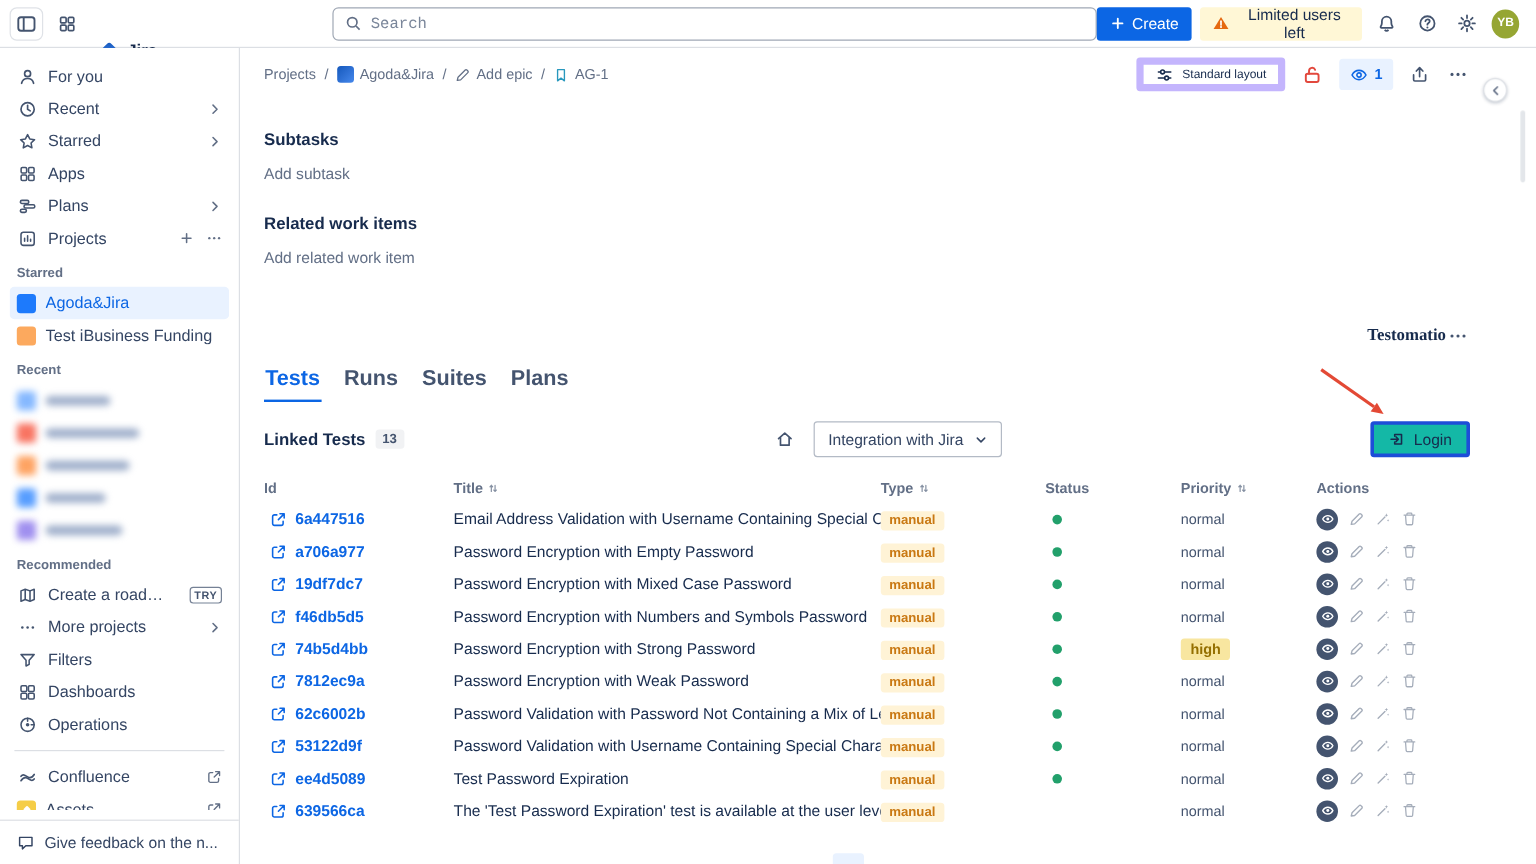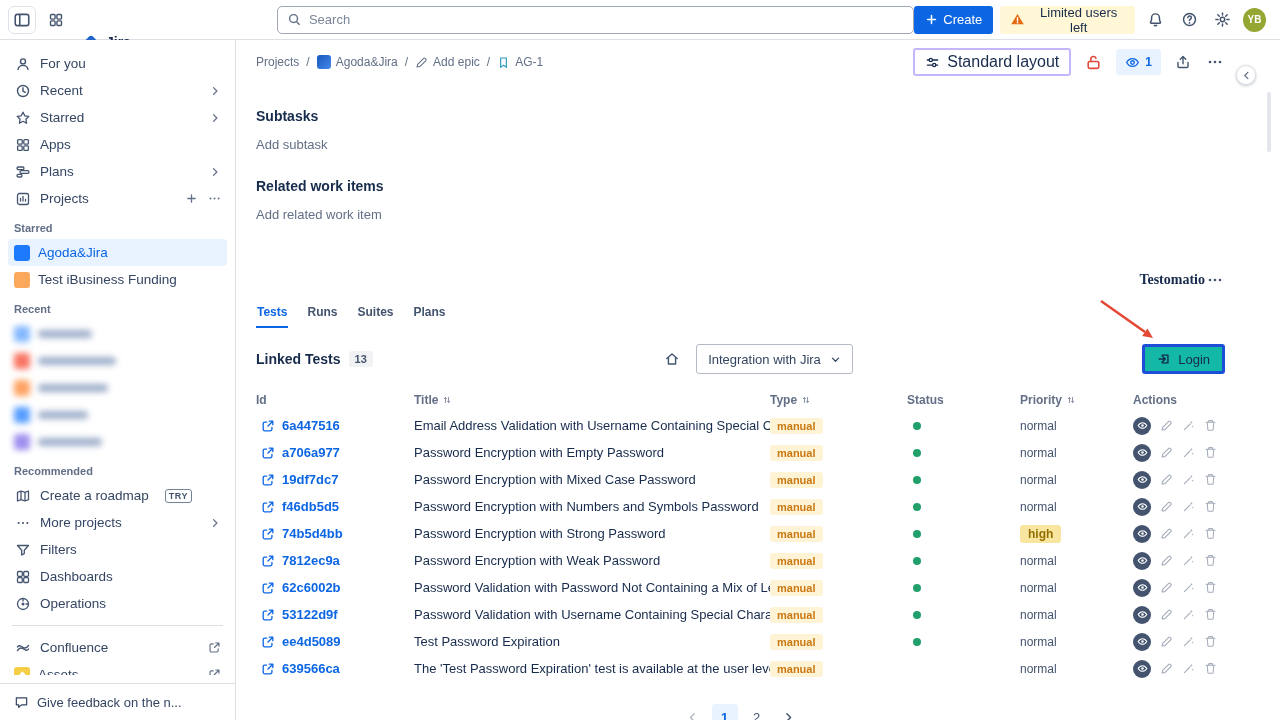--- a/index.html
+++ b/index.html
@@ -8,32 +8,32 @@
   button { font-family:inherit; cursor:pointer; }
   svg { display:block; }
 
   
   .topbar { height:40px; display:flex; align-items:center; padding:0 14px 0 8px; border-bottom:1px solid #dcdfe4; background:#fff; }
   .icon-btn { background:none; border:none; width:28px; height:28px; border-radius:4px; display:inline-flex; align-items:center; justify-content:center; color:#44546f; padding:0; }
   .icon-btn.bordered { border:1px solid #dfe2e7; border-radius:6px; }
   .tb-left { display:flex; align-items:center; gap:6px; }
   .logo { display:flex; align-items:center; gap:6px; margin-left:6px; font-weight:700; font-size:14px; color:#172b4d; cursor:pointer;margin-top:45px; }
   .tb-search { display:flex; align-items:center; gap:7px; width:656px; height:28px; border:1px solid #a0a8b5; border-radius:5px; padding:0 9px; color:#626f86; margin-left:146px; background:#fff; }
-  .tb-search input { border:none; outline:none; flex:1; font-size:13px; font-family:Liberation Sans, sans-serif; color:#172b4d; background:transparent; }
+  .tb-search input { border:none; outline:none; flex:1; font-size:13px; font-family:Liberation Mono, monospace; color:#172b4d; background:transparent; }
   .tb-search input::placeholder { color:#7a869a; }
   .tb-right { margin-left:auto; display:flex; align-items:center; gap:7px; }
   .create-btn { display:flex; align-items:center; gap:5px; background:#0c66e4; color:#fff; border:none; border-radius:3px; height:28px; padding:0 11px; font-size:13px; font-weight:500;justify-content:center; }
   .warn-btn { display:flex; align-items:center; gap:7px; background:#fff7d6; color:#172b4d; border:none; border-radius:3px; height:28px; padding:0 10px; font-size:13px; font-weight:500; }
   .avatar { width:24px; height:24px; border-radius:50%; color:#fff; font-size:10px; font-weight:700; display:flex; align-items:center; justify-content:center; border:none; }
 
   
   .shell { display:flex; height:680px; }
 
   
-  .sidebar { width:236px; border-right:1px solid #dcdfe4; display:flex; flex-direction:column; padding:10px 8px 0; background:#fff; }
+  .sidebar { width:200px; border-right:1px solid #dcdfe4; display:flex; flex-direction:column; padding:10px 8px 0; background:#fff; }
   .side-scroll { flex:1; min-height:0; overflow:hidden; }
   .side-item { display:flex; align-items:center; height:27px; padding:0 6px; border-radius:4px; font-size:13.5px; color:#344563; gap:8px; cursor:pointer; white-space:nowrap; }
   .side-item .si-label { overflow:hidden; text-overflow:ellipsis; }
   .si-icon { width:18px; display:flex; justify-content:center; color:#44546f; flex:none; }
   .chev { margin-left:auto; color:#626f86; display:flex; }
   .row-actions { margin-left:auto; display:flex; gap:10px; color:#626f86; }
   .row-actions .mini { background:none; border:none; color:#626f86; padding:0; display:flex; }
   .section-label { font-size:11px; font-weight:700; color:#626f86; padding:10px 6px 5px; }
   .side-item.selected { background:#e9f2ff; color:#0c66e4; font-weight:500; }
   .proj-avatar { width:16px; height:16px; border-radius:3px; flex:none; }
@@ -52,32 +52,32 @@
 
   
   .main { flex:1; position:relative; padding:0 55px 0 20px; overflow:hidden; background:#fff; }
   .crumb-bar { height:44px; display:flex; align-items:center; }
   .breadcrumb { display:flex; align-items:center; gap:7px; font-size:12px; color:#626f86; }
   .breadcrumb .crumb { color:#626f86; cursor:pointer; display:flex; align-items:center; gap:5px; }
   .mini-avatar { width:14px; height:14px; border-radius:3px; background:linear-gradient(135deg,#1558bc,#4688ec); display:inline-block; }
   .crumb-icon { color:#626f86; display:flex; }
   .crumb-icon.bm { color:#2898bd; }
   .crumb-actions { margin-left:auto; display:flex; align-items:center; gap:12px; }
-  .layout-btn { display:flex; align-items:center; gap:7px; border:2px solid #c4b5fd; background:#fff; border-radius:3px; height:28px; padding:0 10px; font-size:16px; color:#172b4d; }
+  .layout-btn { display:flex; align-items:center; gap:7px; border:6px solid #c4b5fd; background:#fff; border-radius:3px; height:28px; padding:0 10px; font-size:10px; color:#172b4d; }
   .lock-btn { color:#e2483d; background:none; border:none; padding:2px; display:flex; }
   .watch-pill { display:flex; align-items:center; gap:5px; background:#e9f2ff; color:#0c66e4; border:none; border-radius:3px; height:26px; padding:0 9px; font-size:12px; font-weight:700; }
   .plain-icon-btn { background:none; border:none; color:#44546f; display:flex; padding:2px; }
 
   .sec-title { font-size:14px; font-weight:700; color:#172b4d; }
   .mt-subtasks { margin-top:24px; }
   .ghost-btn { background:none; border:none; color:#626f86; font-size:13px; display:block; margin-top:13px; padding:0; text-align:left; }
   .mt-related { margin-top:26px; }
   .panel-head { margin-top:48px; display:flex; align-items:center; justify-content:flex-end;font-family:Liberation Serif, serif; }
   .tabs { margin-top:15px; display:flex; gap:18px; font-size:13px; font-weight:600; color:#44546f; }
-  .tab { background:none; border:none; padding:0 1px 7px; color:#44546f; font-size:12px; font-weight:600; border-bottom:2px solid transparent; }
+  .tab { background:none; border:none; padding:0 1px 7px; color:#44546f; font-size:18px; font-weight:600; border-bottom:2px solid transparent; }
   .tab.active { color:#0c66e4; border-bottom-color:#0c66e4; }
 
   .linked-row { margin-top:16px; display:flex; align-items:center; position:relative; }
   .lt-left { display:flex; align-items:center; gap:8px; font-size:14px; font-weight:600; }
   .badge { background:#f1f2f4; border-radius:3px; padding:2px 6px; font-size:11px; font-weight:600; color:#44546f; }
   .lt-mid { margin:0 auto; display:flex; align-items:center; gap:14px; }
   .dropdown-btn { display:flex; align-items:center; gap:9px; border:1px solid #b3bac5; background:#fff; border-radius:3px; height:30px; padding:0 11px; font-size:13px; font-weight:500; color:#344563; }
   .login-btn { display:flex; align-items:center; gap:7px; border:3px solid #1d4ed8; background:#14b8a6; border-radius:3px; height:30px; padding:0 12px; font-size:13px; font-weight:500; color:#172b4d; }
   .annotation-arrow { position:absolute; top:-46px; right:64px; pointer-events:none; }
 

